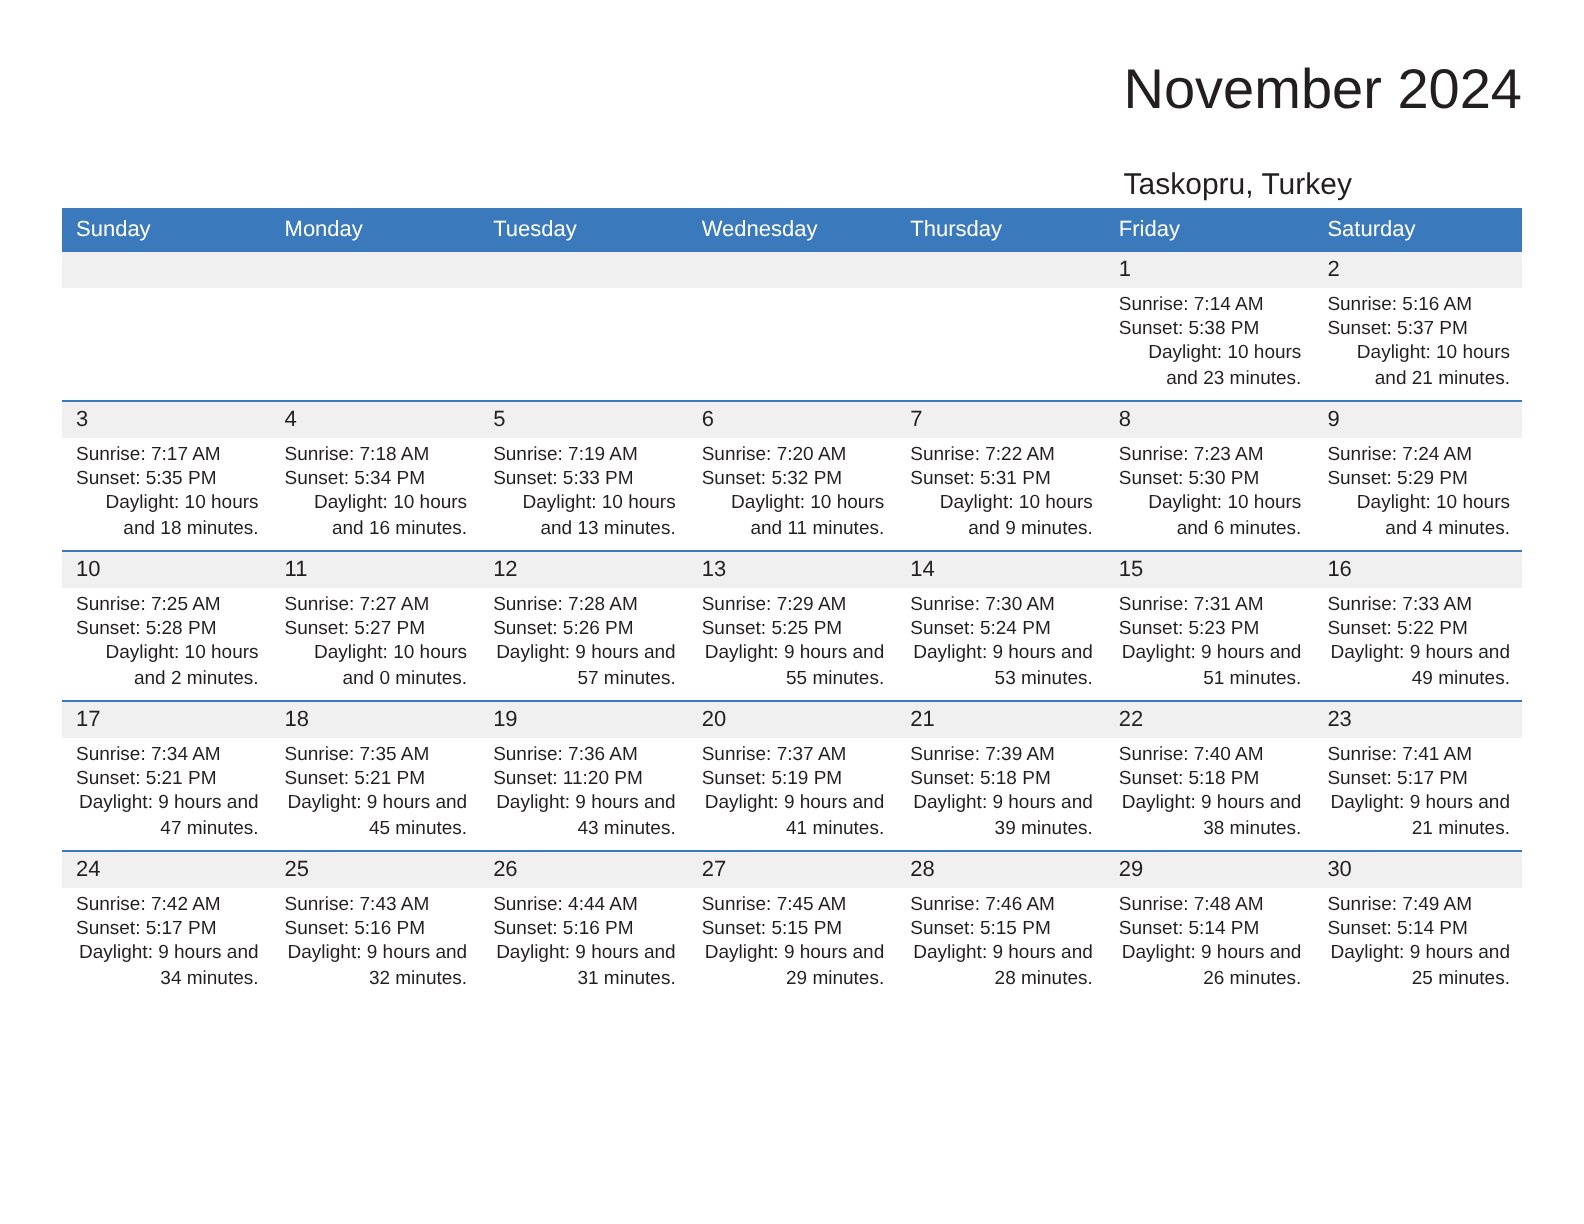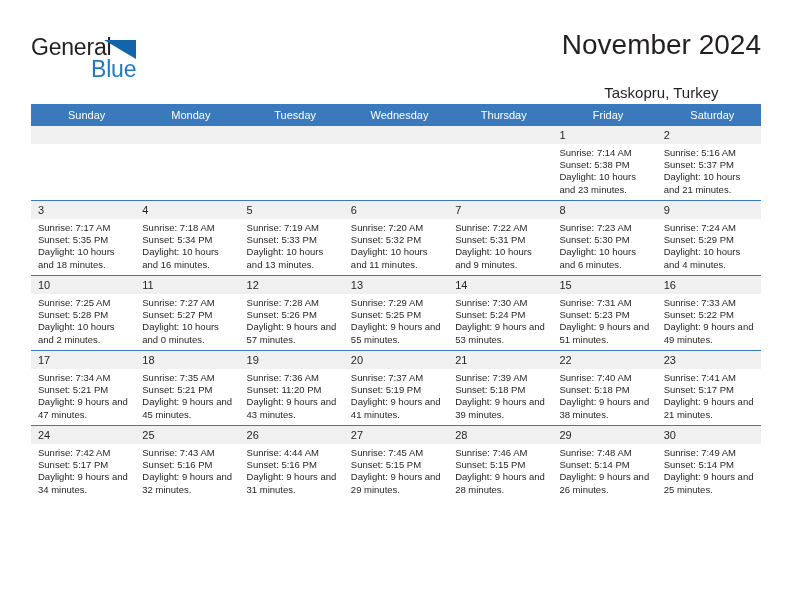--- a/index.html
+++ b/index.html
@@ -60,21 +60,21 @@
     top: 22px;
     font-size: 23px;
     letter-spacing: -0.2px;
     color: #1f7bc4;
     line-height: 26px;
   }
   .title-wrap {
     position: absolute;
     right: 0;
     top: 0;
-    text-align: center;
+    text-align: left;
   }
   .cal-title {
     font-size: 28px;
     font-weight: normal;
     color: #231f20;
     line-height: 34px;
     white-space: nowrap;
   }
   .cal-subtitle {
     font-size: 15px;
@@ -92,21 +92,21 @@
     top: 104px;
     width: 730px;
     border-collapse: collapse;
     table-layout: fixed;
   }
   .calendar th {
     background: #3b79bd;
     color: #ffffff;
     font-size: 11px;
     font-weight: normal;
-    text-align: center;
+    text-align: left;
     padding: 5px 0 5px 7px;
     height: 12px;
     border: none;
   }
   .calendar td {
     width: 104.28px;
     height: 74px;
     vertical-align: top;
     padding: 0;
     border: none;
@@ -135,34 +135,30 @@
     padding: 3px 6px 0 7px;
     font-size: 9.5px;
     line-height: 12.2px;
     color: #231f20;
   }
   .details div {
     white-space: nowrap;
   }
   .details .wrapline {
     white-space: normal;
+    text-align: right;
   }
 </style>
 </head>
 <body>
 
 <div class="page">
 
   <div class="topbar">
 
-    <div class="logo">
-      <span class="logo-general">General</span>
-      <span class="logo-tri"></span>
-      <span class="logo-blue">Blue</span>
-    </div>
 
     <div class="title-wrap">
       <div class="cal-title">November 2024</div>
       <div class="cal-subtitle">Taskopru, Turkey</div>
     </div>
 
   </div>
 
   <table class="calendar">
     <thead>

